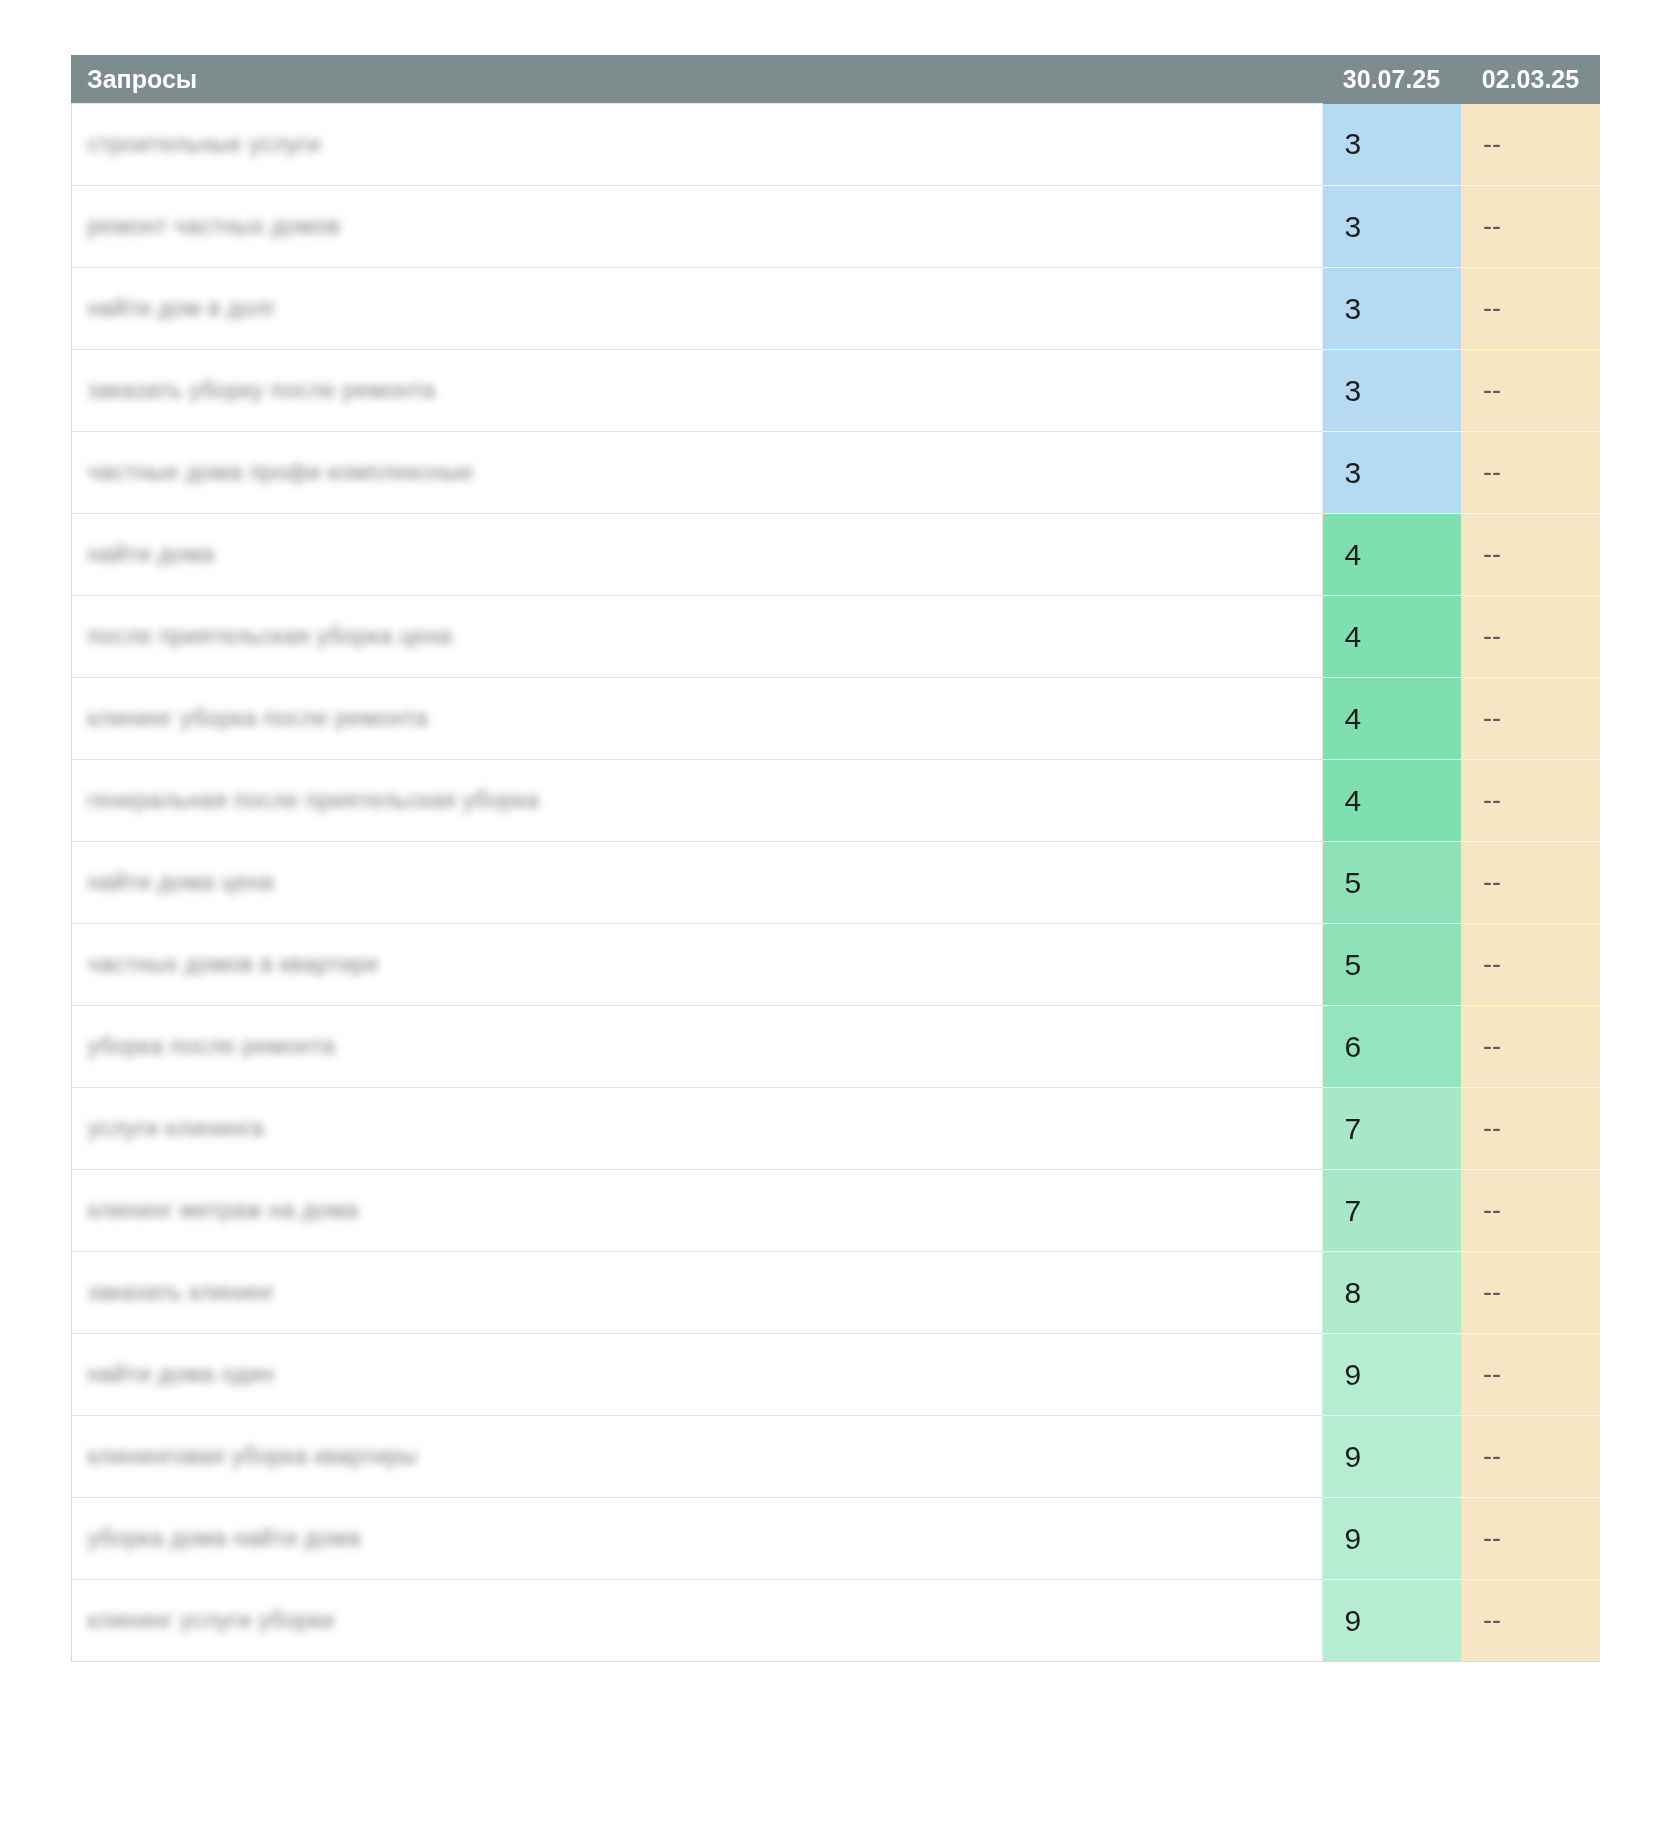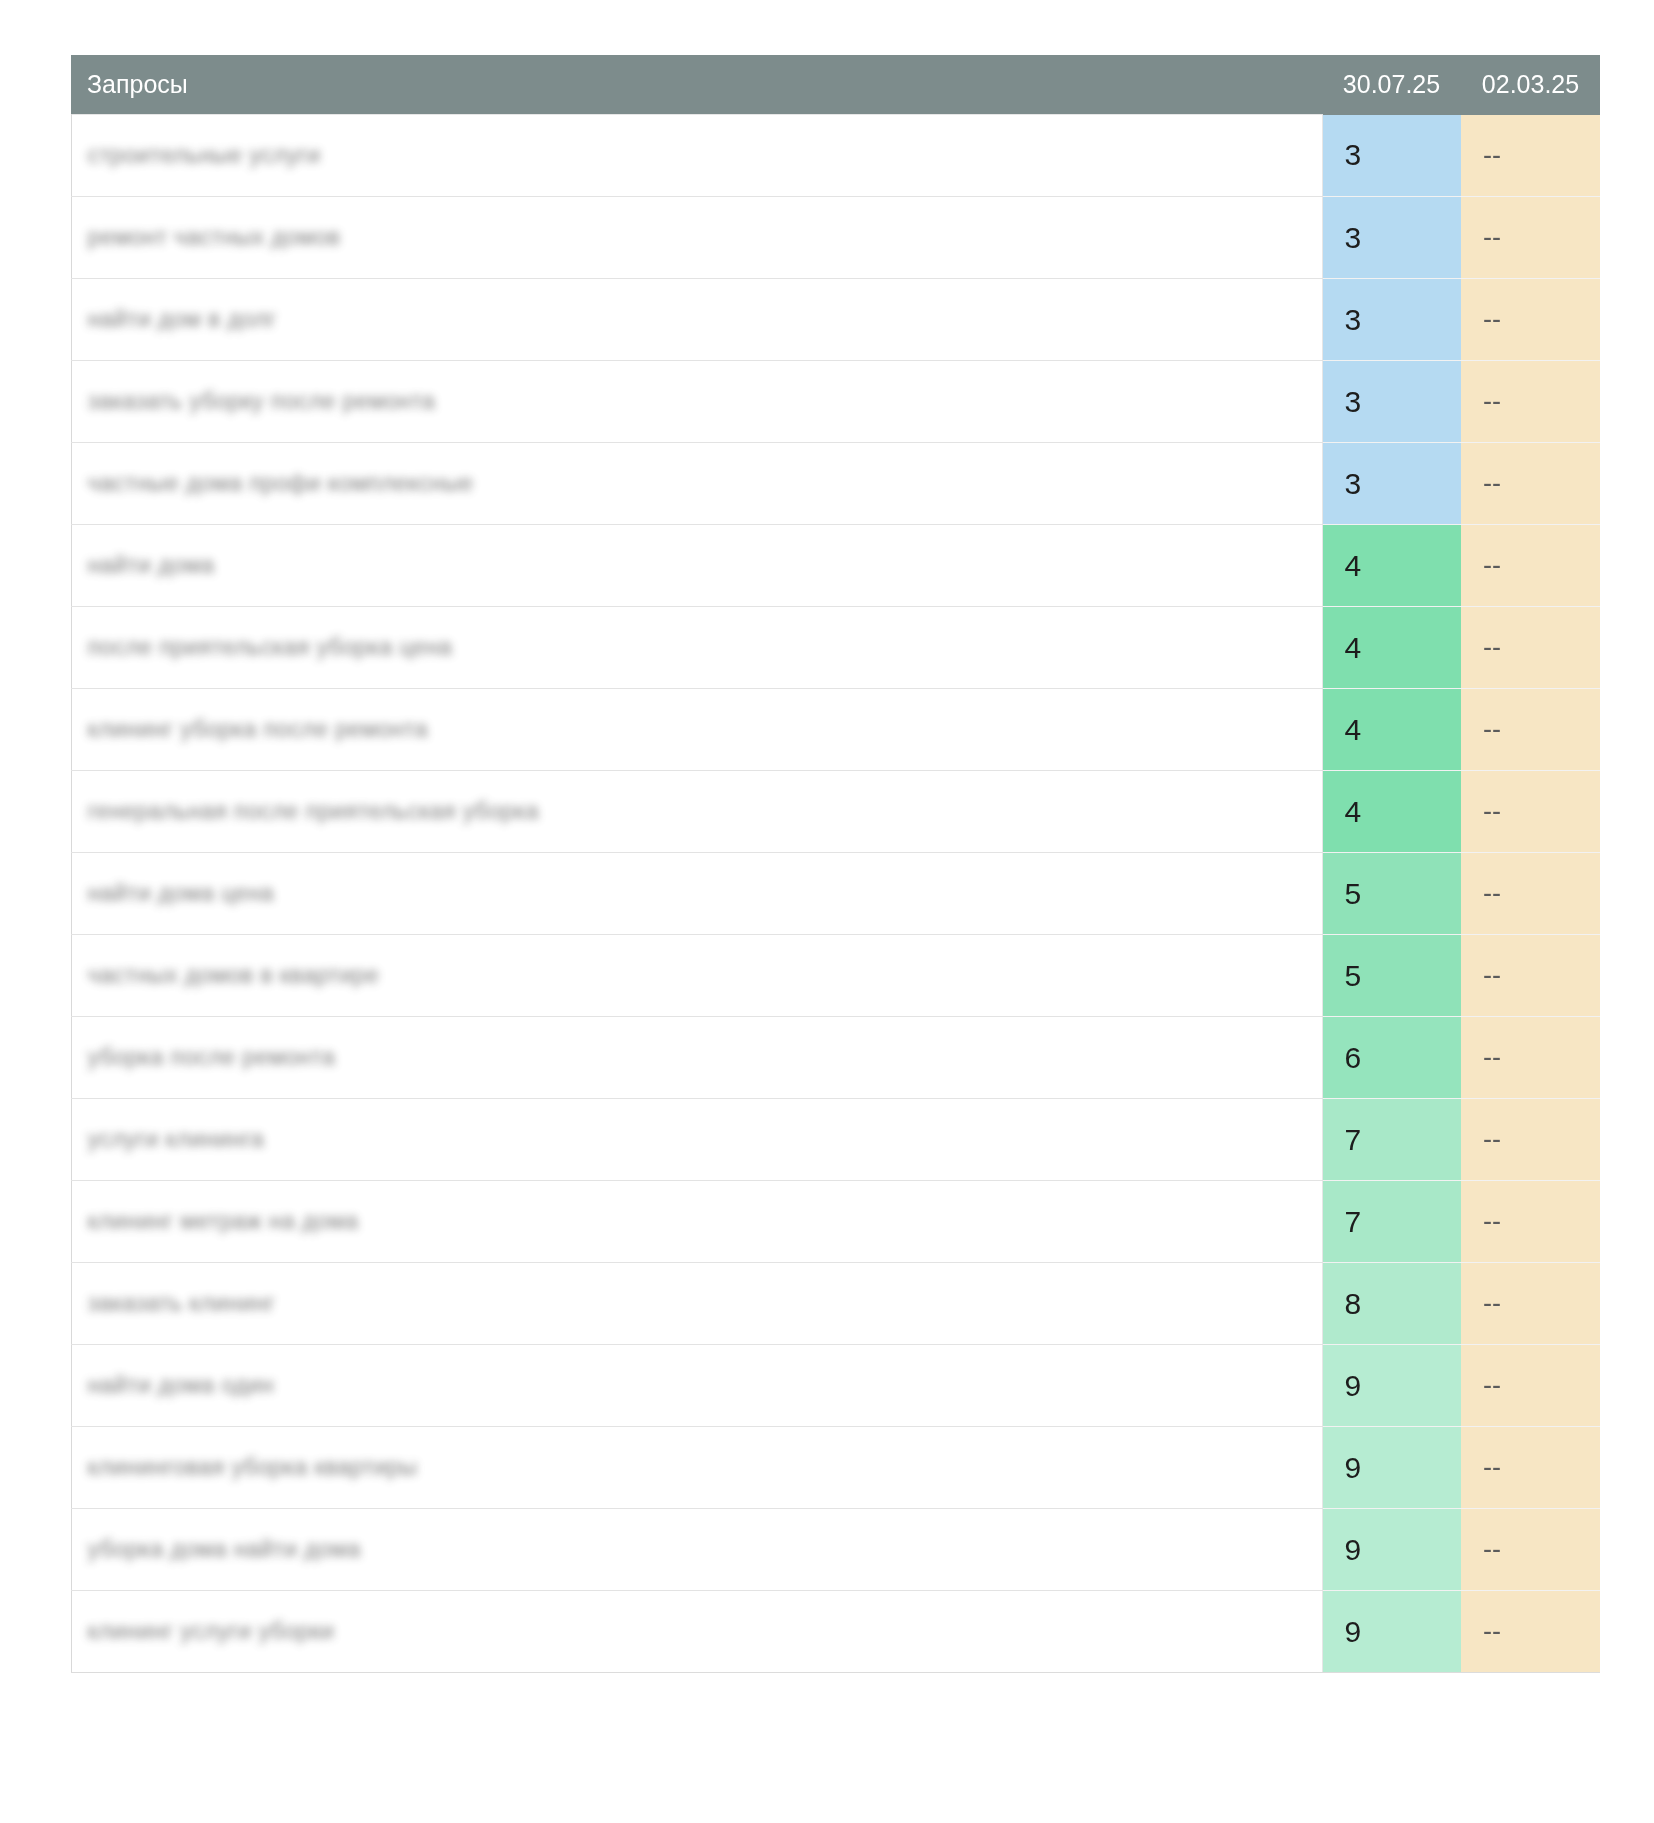--- a/index.html
+++ b/index.html
@@ -31,23 +31,23 @@
     background: #ffffff;
   }
   table.report th, table.report td {
     padding: 0;
     margin: 0;
   }
   
   thead tr.head-row th {
     background: #7d8c8c;
     color: #ffffff;
-    height: 59px;
+    height: 48px;
     font-size: 25px;
-    font-weight: normal;
+    font-weight: bold;
     vertical-align: middle;
     border: none;
   }
   th.col-query {
     text-align: left;
     padding-left: 16px !important;
     width: 1235px;
   }
   th.col-date {
     width: 139px;

